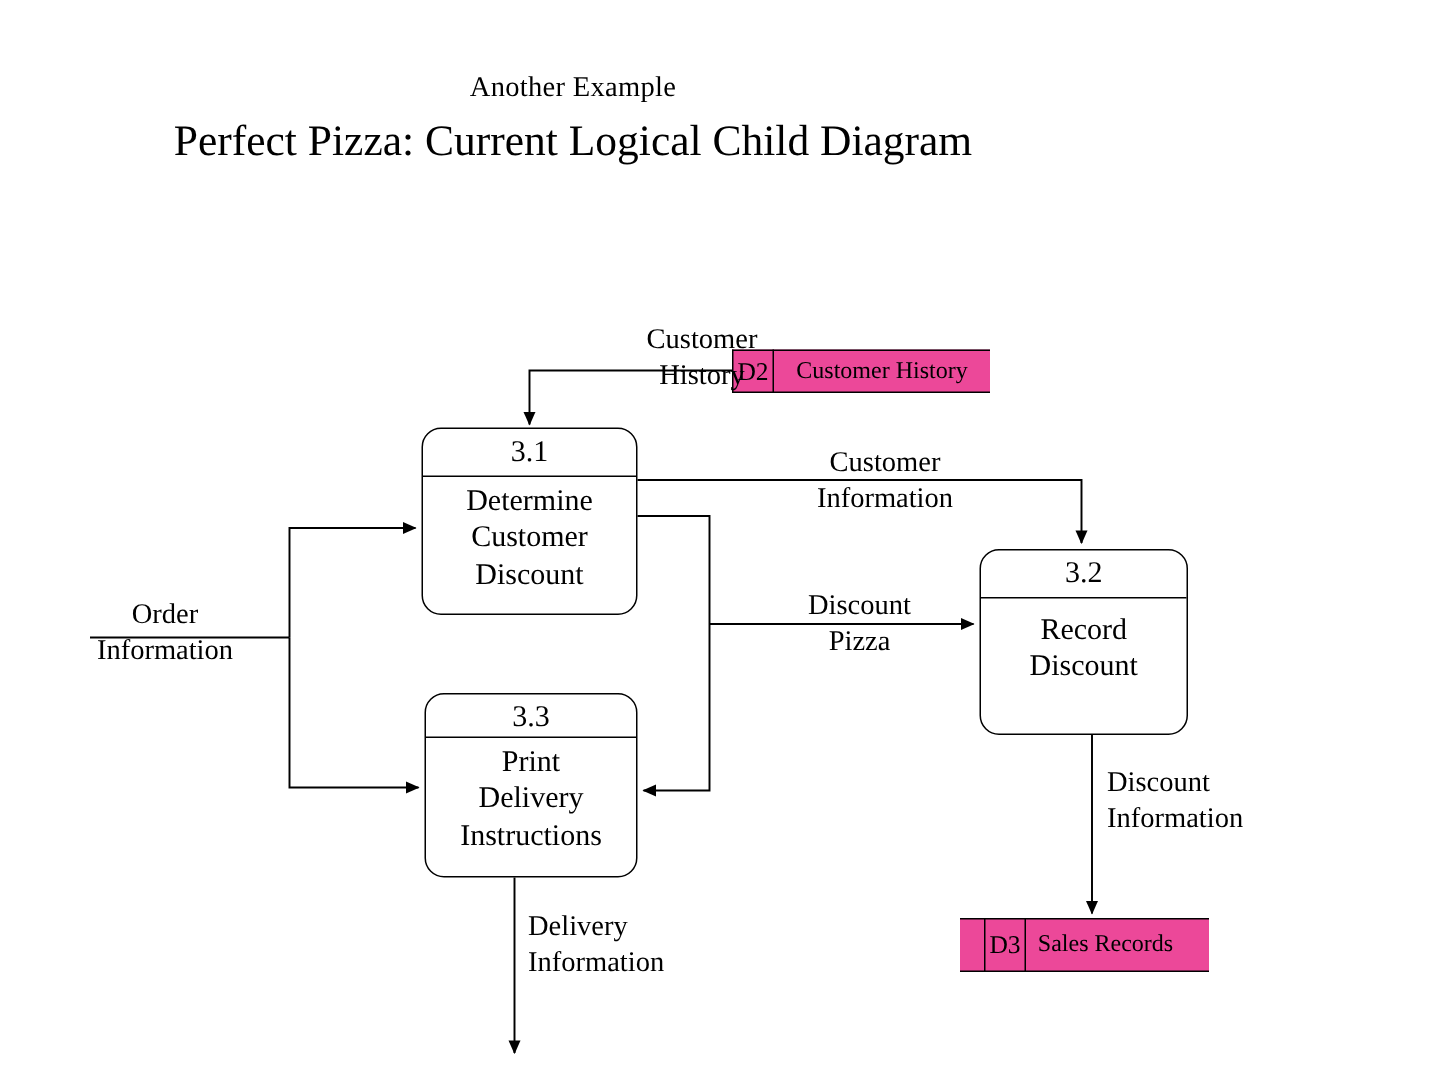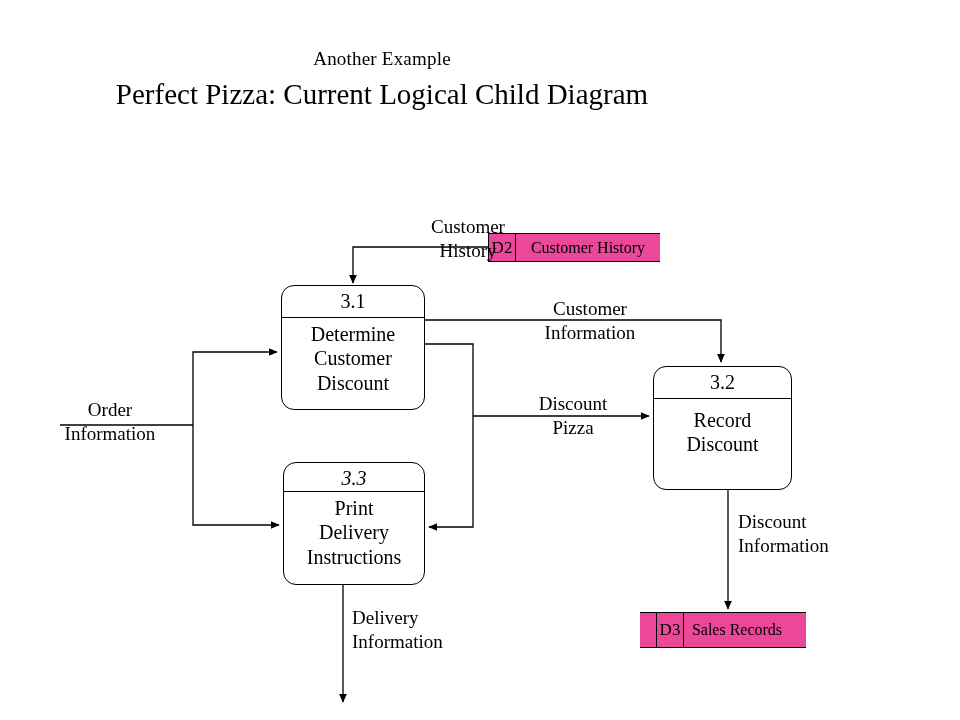--- a/index.html
+++ b/index.html
@@ -156,21 +156,21 @@
   <div class="proc-box" style="left:653px; top:366px; width:139px; height:124px;">
     <div class="proc-num" style="top:5px;">3.2</div>
     <div class="proc-divider" style="top:31px;"></div>
     <div class="proc-body" style="top:41px;text-align:center;">
       <div>Record</div>
       <div>Discount</div>
     </div>
   </div>
 
   <div class="proc-box" style="left:283px; top:462px; width:142px; height:123px;">
-    <div class="proc-num" style="top:5px;font-style:italic;">3.3</div>
+    <div class="proc-num" style="top:5px;">3.3</div>
     <div class="proc-divider" style="top:28px;"></div>
     <div class="proc-body" style="top:33px;">
       <div>Print</div>
       <div>Delivery</div>
       <div>Instructions</div>
     </div>
   </div>
 
   <div class="store" style="left:488px; top:233px; width:172px; height:29px;">
     <div class="store-line" style="top:0px;"></div>

